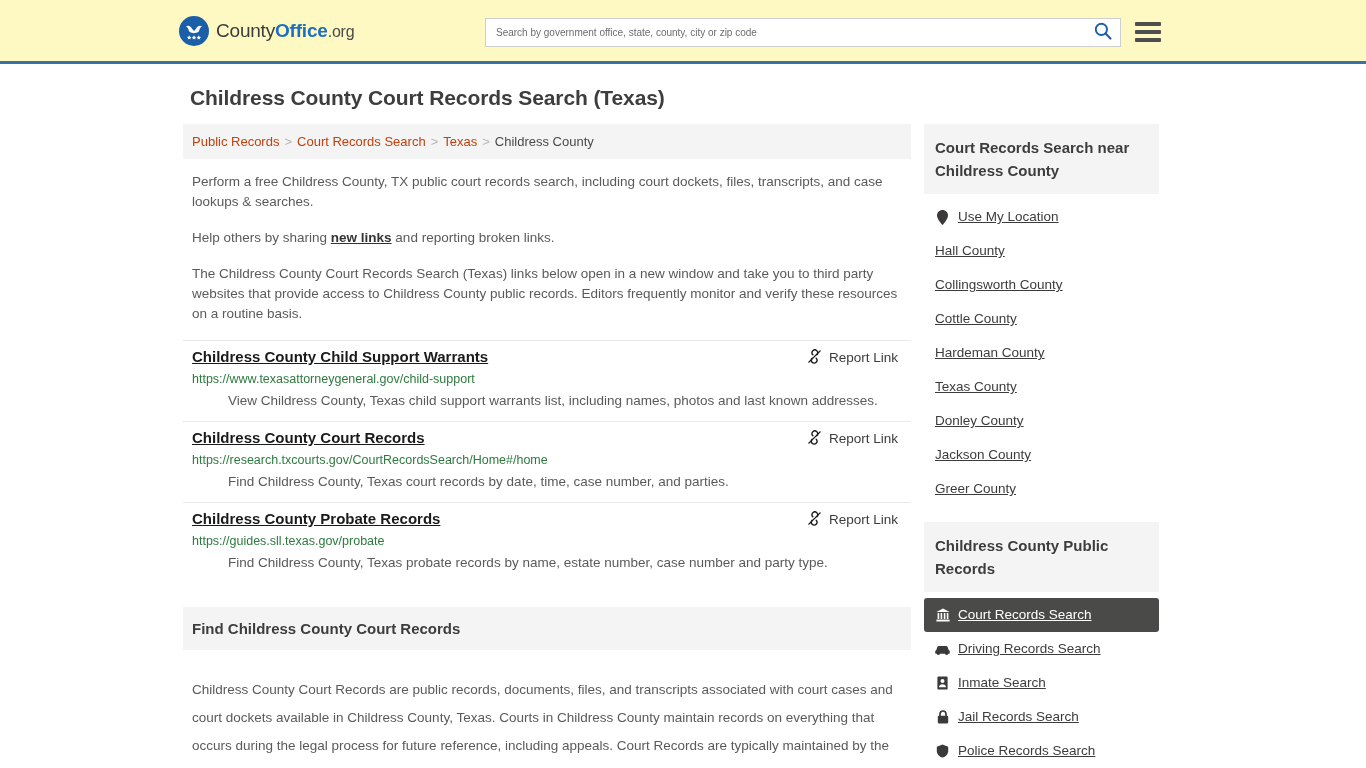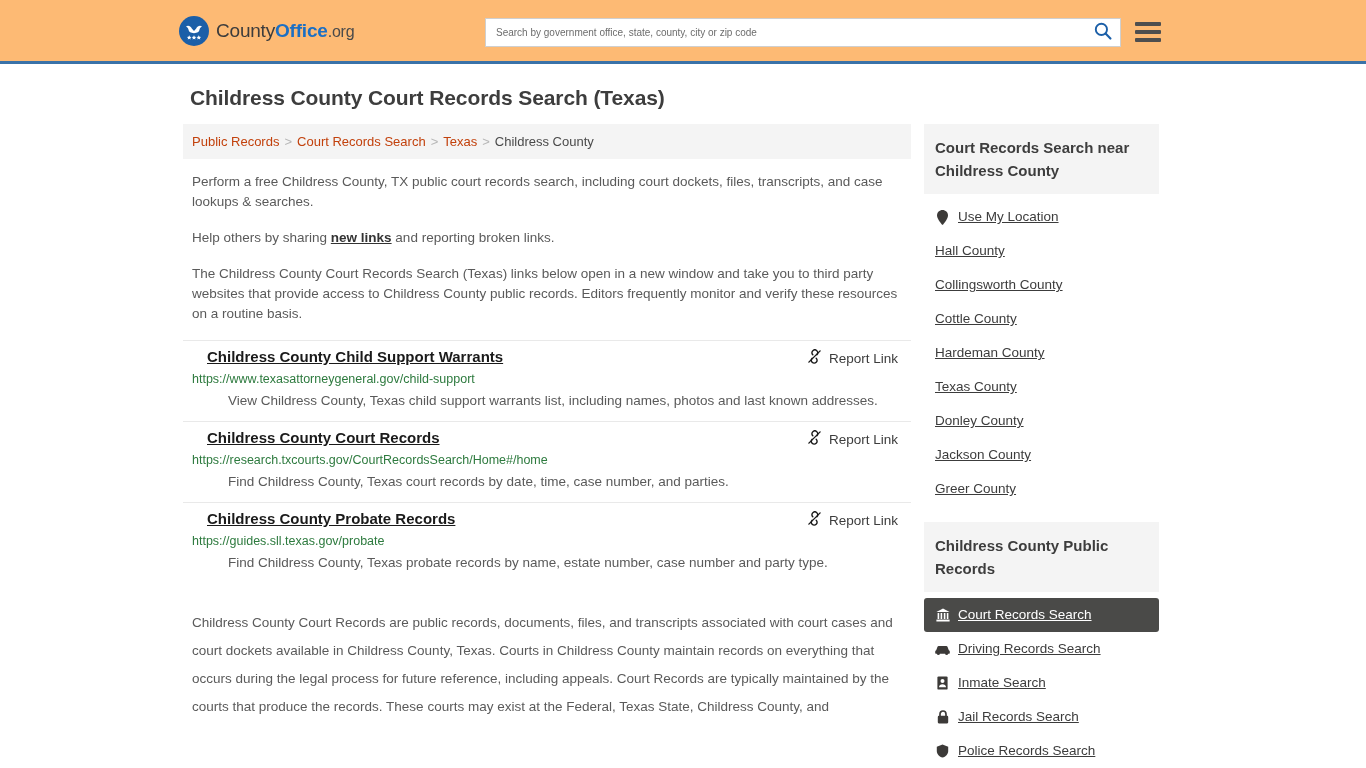--- a/index.html
+++ b/index.html
@@ -9,21 +9,21 @@
     width: 1366px; height: 768px;
     overflow: hidden;
     background: #ffffff;
     font-family: "Liberation Sans", sans-serif;
     -webkit-font-smoothing: antialiased;
   }
 
   
   .site-header {
     height: 64px;
-    background: #fdba74;
+    background: #fef9c3;
     border-bottom: 3px solid #3a72a8;
     display: flex;
     align-items: center;
     position: relative;
   }
   .header-inner {
     width: 1000px;
     margin: 0 auto;
     display: flex;
     align-items: center;
@@ -161,23 +161,22 @@
   }
 
   
   .result {
     padding: 6px 9px 10px 9px;
     border-top: 1px solid #e9e9e9;
   }
   .result:first-of-type { border-top: 0; padding-top: 2px; }
   .result-head {
     display: flex;
-    align-items: flex-end;
+    align-items: center;
     justify-content: space-between;
-    margin-left: 15px;
   }
   .result-title {
     font-size: 15px;
     font-weight: bold;
     color: #1a1a1a;
     text-decoration: underline;
     line-height: 20px;
   }
   .report-link {
     display: flex;
@@ -376,20 +375,21 @@
               </svg>
             </span>
             <span class="rl-label">Report Link</span>
           </span>
         </div>
         <a class="result-url" href="#">https://guides.sll.texas.gov/probate</a>
         <div class="result-desc">Find Childress County, Texas probate records by name, estate number, case number and party type.</div>
       </div>
 
       <div class="find-section">
+        <div class="find-header">Find Childress County Court Records</div>
         <div class="find-body">
           <p>Childress County Court Records are public records, documents, files, and transcripts associated with court cases and court dockets available in Childress County, Texas. Courts in Childress County maintain records on everything that occurs during the legal process for future reference, including appeals. Court Records are typically maintained by the courts that produce the records. These courts may exist at the Federal, Texas State, Childress County, and</p>
         </div>
       </div>
 
     </div>
 
     <div class="side-col">
 
       <div class="side-box">

